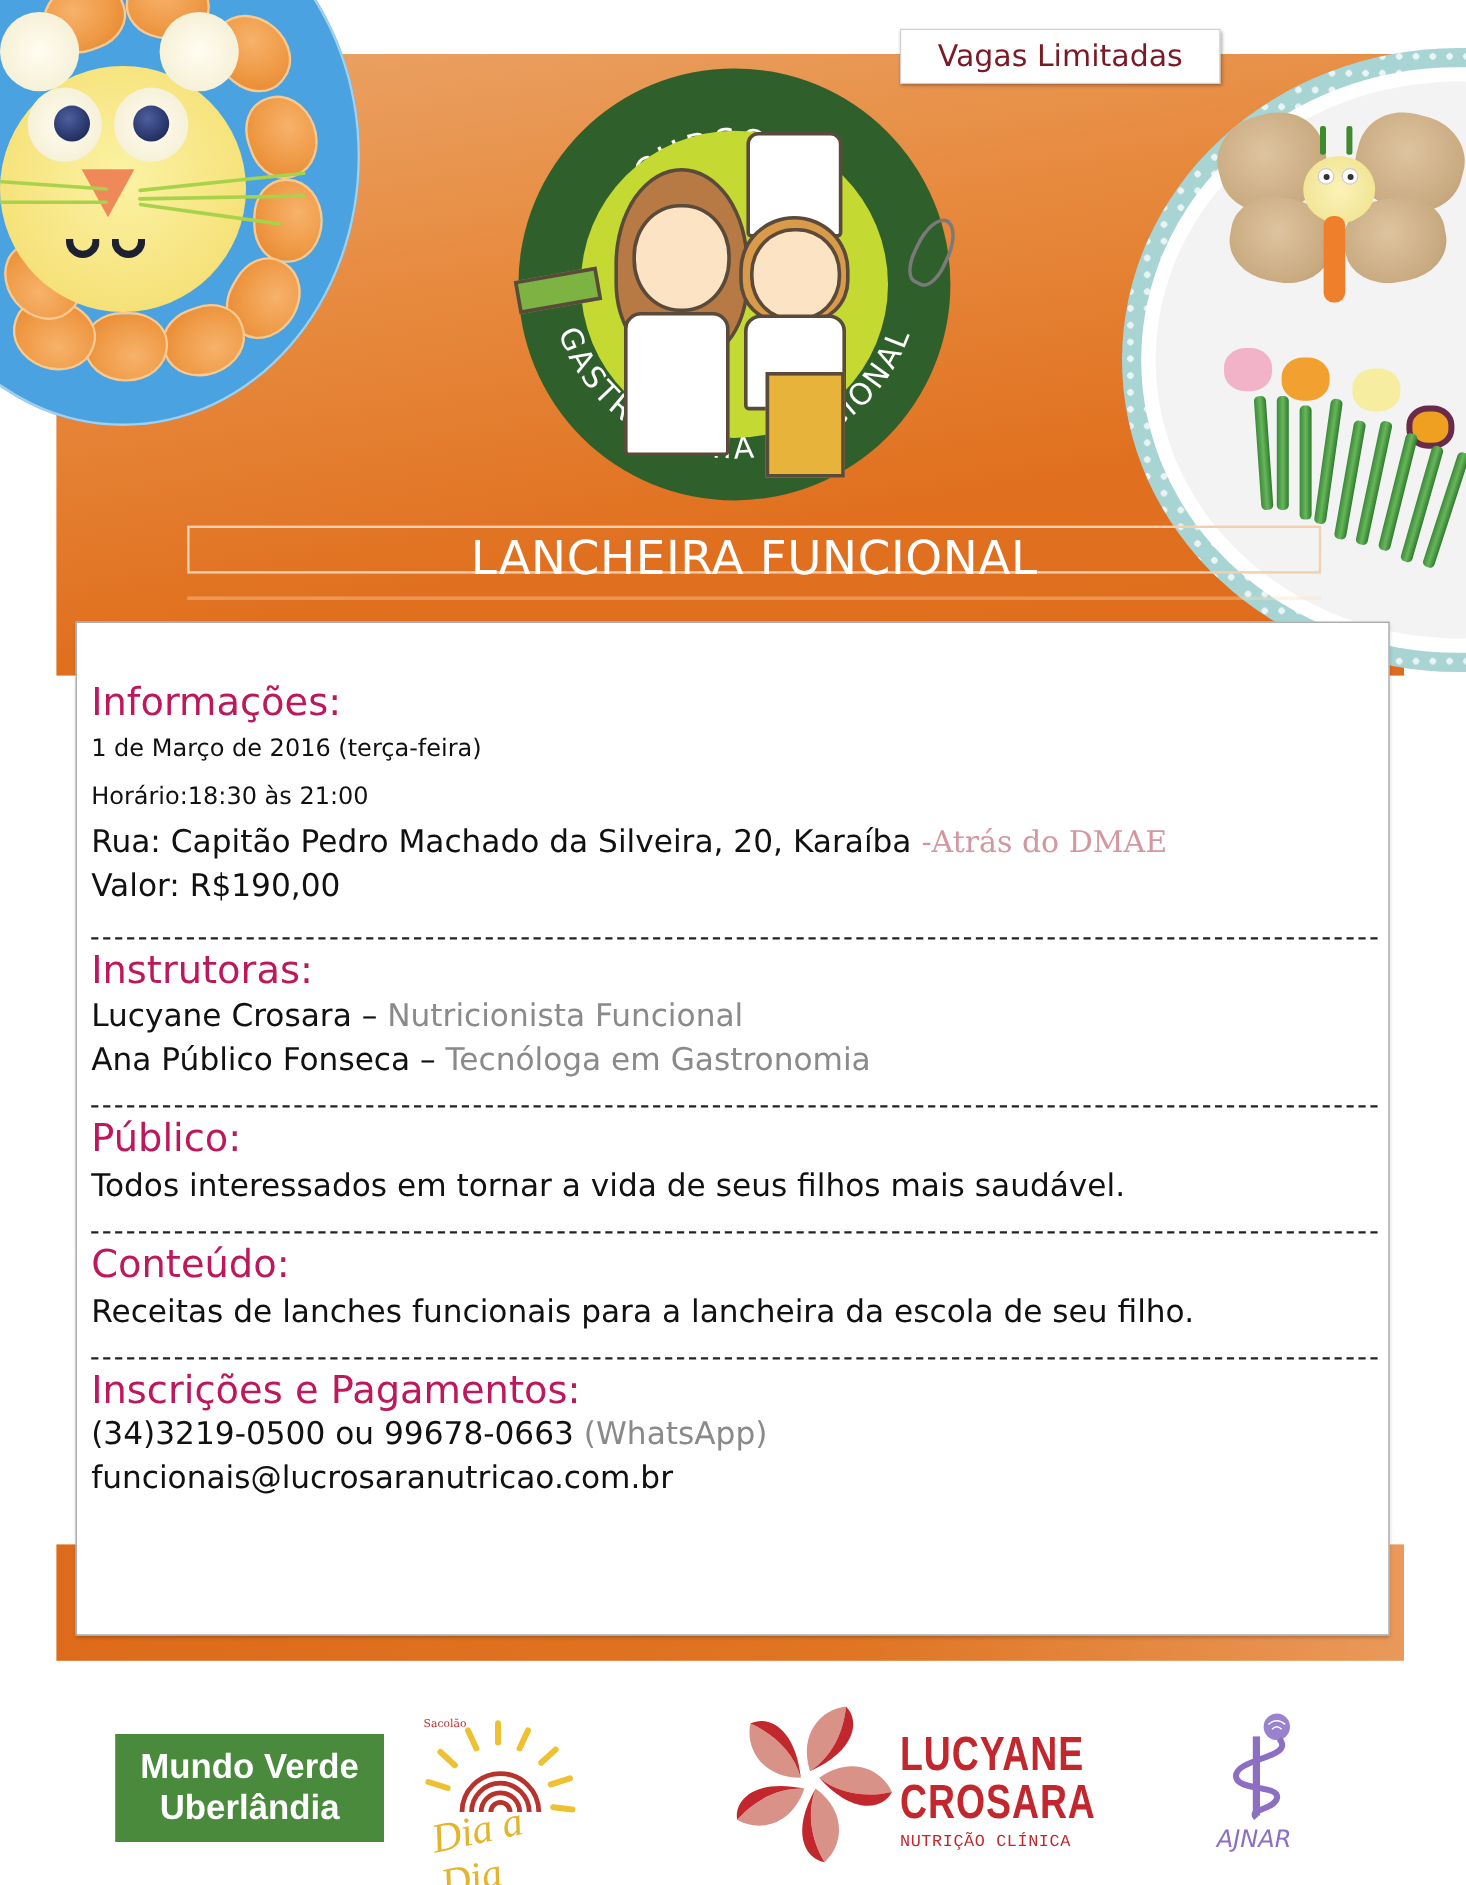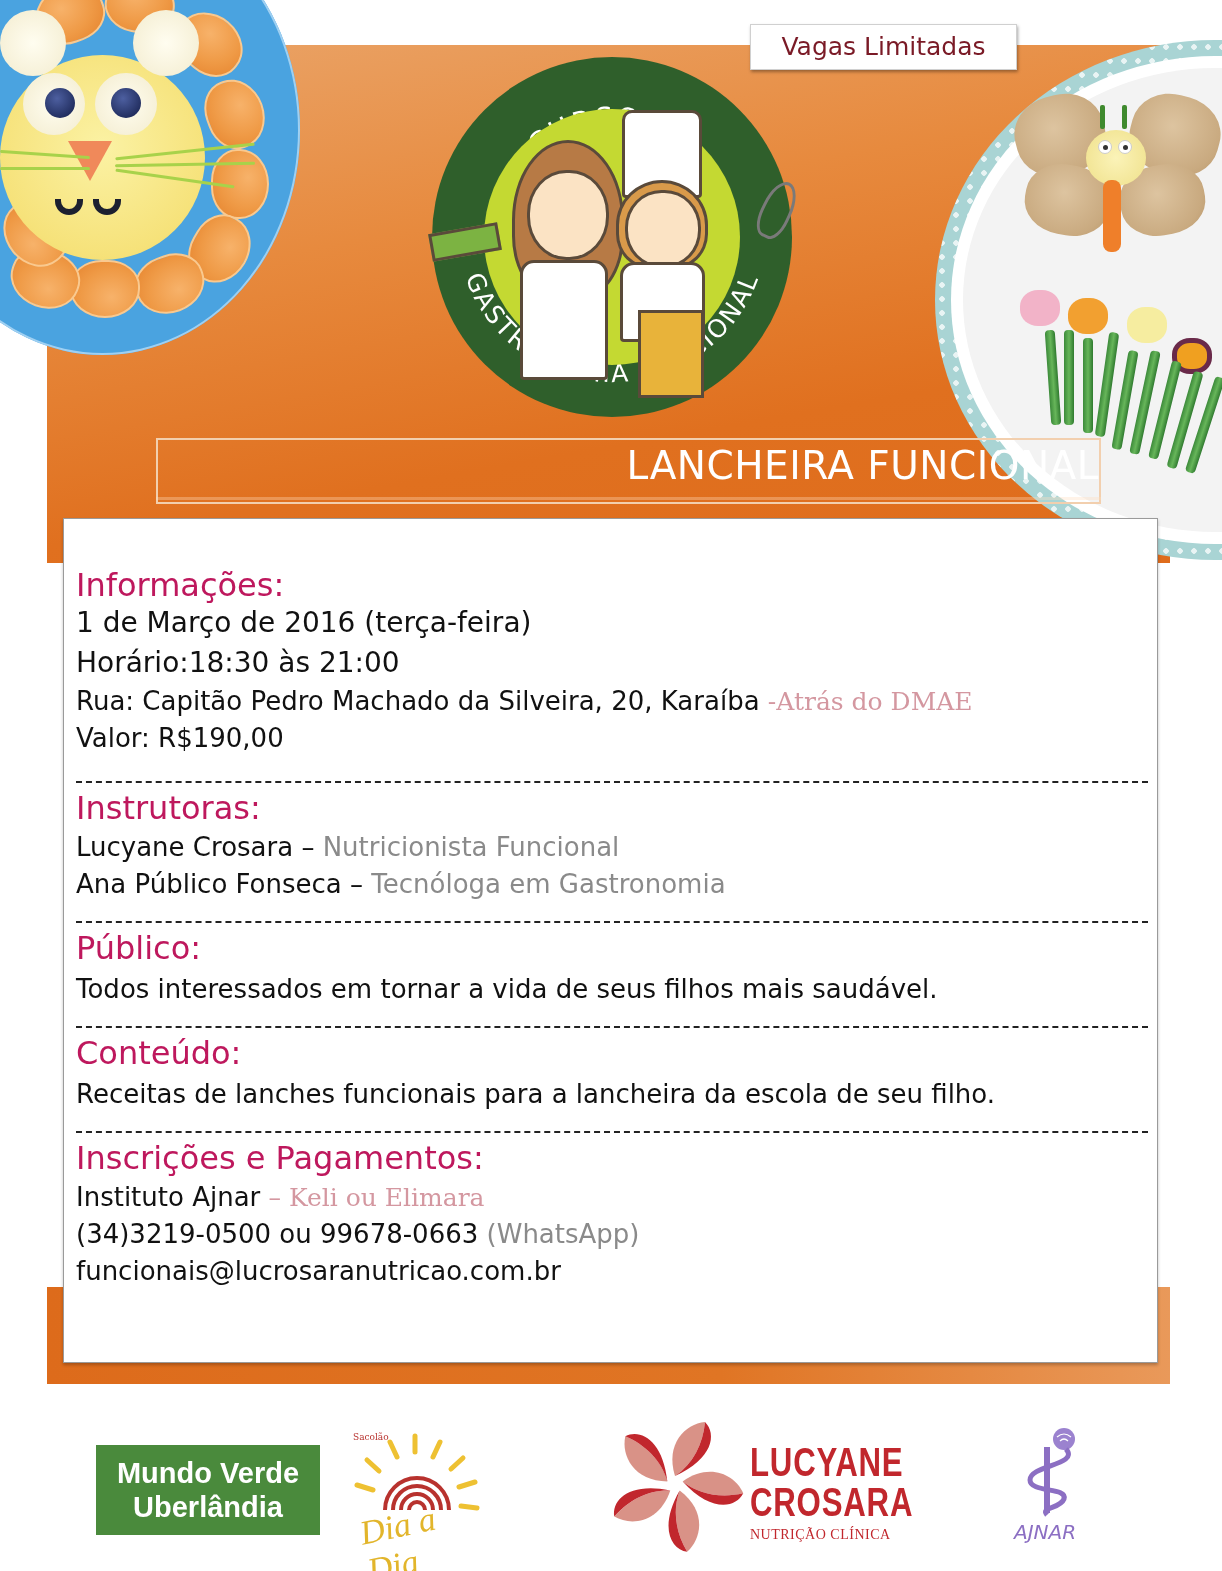--- a/index.html
+++ b/index.html
@@ -111,39 +111,39 @@
   
   .vagas {
     position: absolute; left: 750px; top: 24px; width: 267px; height: 46px;
     background: #ffffff; border: 1px solid #d0d0d0;
     box-shadow: 1px 2px 3px rgba(0,0,0,0.35);
     color: #7a1a26; font-size: 25px; line-height: 44px; text-align: center;
   }
 
   
   .title-box {
-    position: absolute; left: 156px; top: 438px; width: 945px; height: 66px;
+    position: absolute; left: 156px; top: 438px; width: 945px; height: 40px;
     border: 2px solid #f2cfae;
-    color: #ffffff; font-size: 39px; line-height: 52px; text-align: right; letter-spacing: 0.5px;
+    color: #ffffff; font-size: 39px; line-height: 52px; text-align: center; letter-spacing: 0.5px;
   }
   .title-shadow-line {
     position: absolute; left: 156px; top: 497px; width: 945px; height: 3px;
     background: rgba(255,220,190,0.35);
   }
 
   
   .card {
     position: absolute; left: 63px; top: 518px; width: 1095px; height: 845px;
     background: #ffffff; border: 1px solid #9a9a9a;
     box-shadow: 0 2px 3px rgba(0,0,0,0.25);
   }
   .section { position: absolute; left: 76px; width: 1072px; }
   .sec-title { color: #be185d; font-size: 32px; line-height: 38px; }
   .line { color: #111111; font-size: 26px; line-height: 37px; white-space: nowrap; }
-  .line.big { font-size: 28px; line-height: 40px; }
+  .line.big { font-size: 20px; line-height: 40px; }
   .muted { color: #8a8a8a; }
   .script { color: #d497a0; font-family: "DejaVu Serif", "Liberation Serif", serif; font-size: 25px; }
   .dash {
     position: absolute; left: 76px; width: 1072px; height: 0;
     border-top: 2px dashed #222222;
   }
 
   
   .mundo-verde {
     position: absolute; left: 96px; top: 1445px; width: 224px; height: 90px;
@@ -155,21 +155,21 @@
   .dia-label { position: absolute; left: 18px; top: 72px; color: #e2b52b; font-family: "Liberation Serif", serif; font-size: 34px; font-style: italic; transform: rotate(-12deg); }
 
   .lucyane { position: absolute; left: 600px; top: 1412px; width: 300px; height: 145px; }
   .lucyane-name {
     position: absolute; left: 150px; top: 30px; color: #c1272d;
     font-family: "Liberation Sans", sans-serif; font-weight: bold; font-size: 40px; line-height: 40px;
     transform: scaleX(0.78); transform-origin: left top; letter-spacing: 1px;
   }
   .lucyane-sub {
     position: absolute; left: 150px; top: 115px; color: #c1272d;
-    font-family: Liberation Serif, serif; font-size: 14px; letter-spacing: 0.5px;
+    font-family: Liberation Mono, monospace; font-size: 14px; letter-spacing: 0.5px;
   }
 
   .ajnar { position: absolute; left: 1010px; top: 1425px; width: 80px; height: 120px; }
   .ajnar-label {
     position: absolute; left: 4px; top: 95px; color: #8c6fc3;
     font-family: "DejaVu Sans", sans-serif; font-size: 20px; letter-spacing: 0px; font-style: italic;
   }
 </style>
 </head>
 <body>
@@ -307,24 +307,20 @@
 
 <div class="section" style="top:1034px;">
   <div class="sec-title">Conteúdo:</div>
   <div class="line" style="margin-top:4px;">Receitas de lanches funcionais para a lancheira da escola de seu filho.</div>
 </div>
 
 <div class="dash" style="top:1131px;"></div>
 
 <div class="section" style="top:1139px;">
   <div class="sec-title">Inscrições e Pagamentos:</div>
-  <div class="line" style="margin-top:2px;">
-    <span>Instituto Ajnar</span>
-    <span class="script">– Keli ou Elimara</span>
-  </div>
   <div class="line">
     <span>(34)3219-0500 ou 99678-0663</span>
     <span class="muted">(WhatsApp)</span>
   </div>
   <div class="line">funcionais@lucrosaranutricao.com.br</div>
 </div>
 
 <div class="mundo-verde">
   <div>Mundo Verde</div>
   <div>Uberlândia</div>

